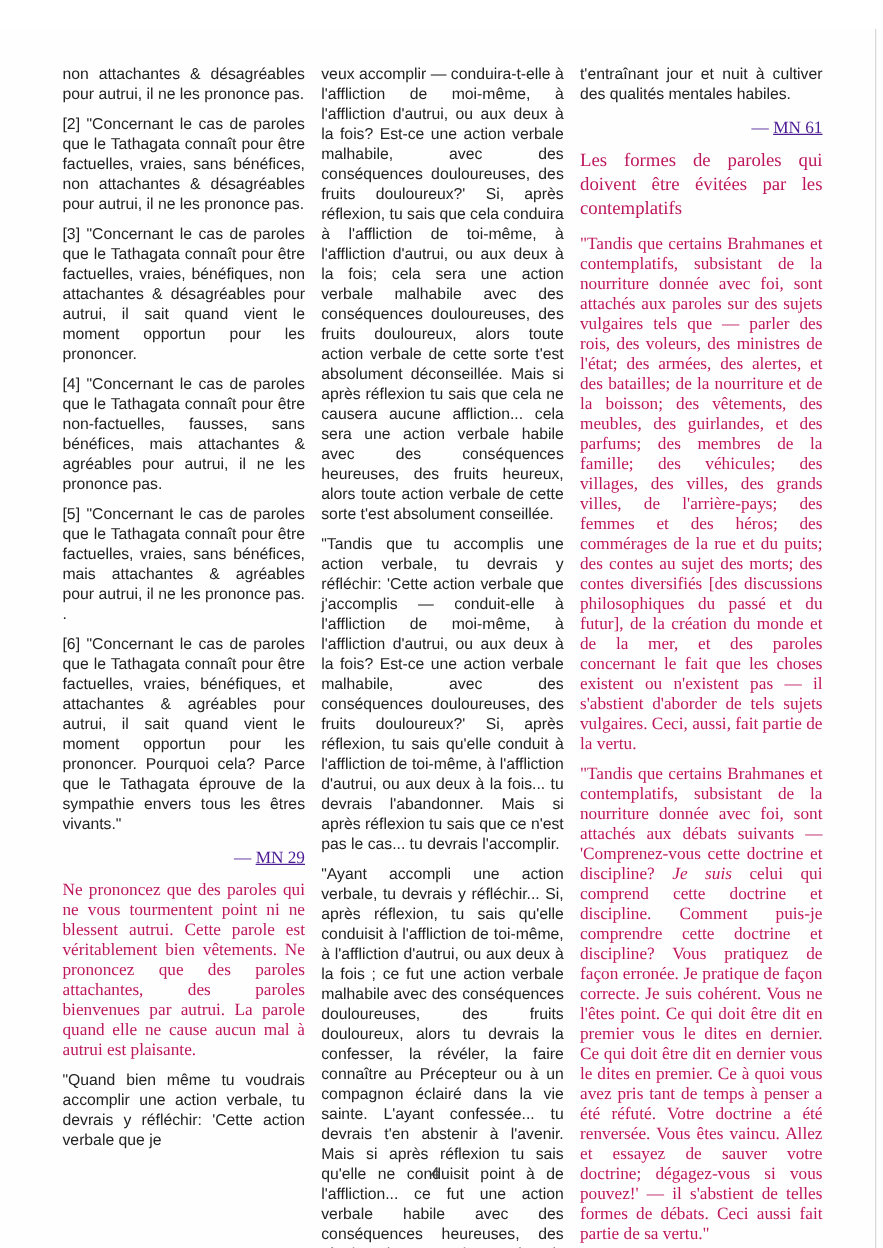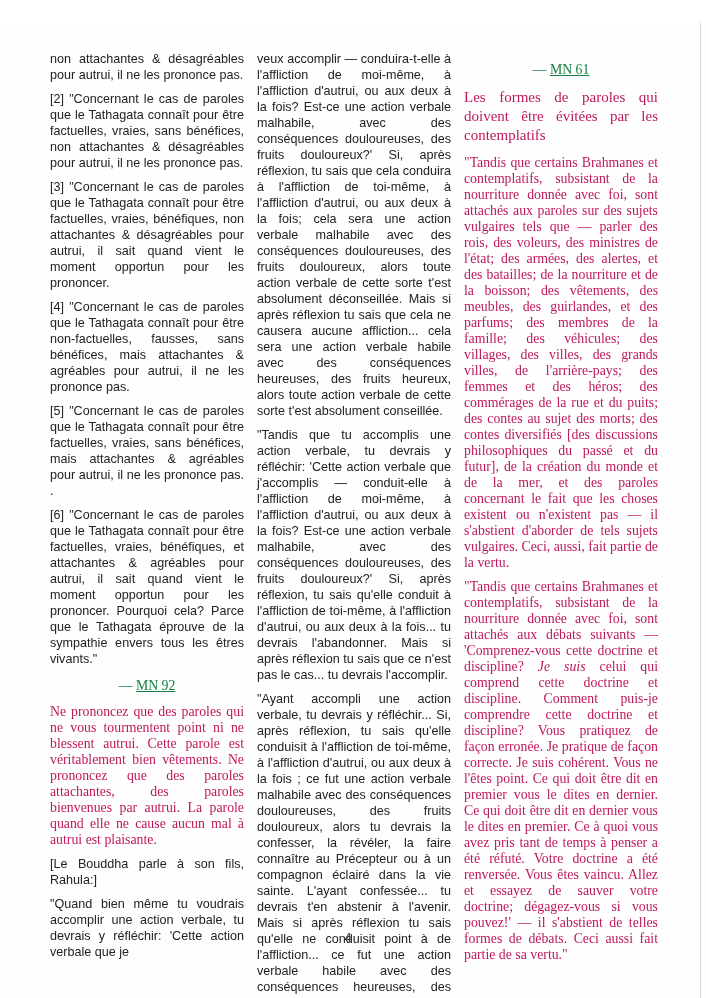--- a/index.html
+++ b/index.html
@@ -55,22 +55,22 @@
   p.heading {
     font-size: 15px;
     line-height: 19px;
     margin: 2px 0 10px 0;
   }
   p.citation {
     font-family: "Liberation Serif", serif;
     font-size: 13.8px;
     line-height: 17px;
     margin: 10px 0 10px 0;
-    text-align: center;
-    color: #15803d;
+    text-align: right;
+    color: #4c1d95;
   }
   p.citation .ref {
     text-decoration: underline;
   }
   .page-number {
     position: absolute;
     top: 908px;
     left: 0;
     width: 696px;
     text-align: center;
@@ -85,31 +85,31 @@
 
 <div class="page">
   <div class="columns">
     <div class="col">
         <p class="sans">non attachantes &amp; désagréables pour autrui, il ne les prononce pas.</p>
         <p class="sans">[2] "Concernant le cas de paroles que le Tathagata connaît pour être factuelles, vraies, sans bénéfices, non attachantes &amp; désagréables pour autrui, il ne les prononce pas.</p>
         <p class="sans">[3] "Concernant le cas de paroles que le Tathagata connaît pour être factuelles, vraies, bénéfiques, non attachantes &amp; désagréables pour autrui, il sait quand vient le moment opportun pour les prononcer.</p>
         <p class="sans">[4] "Concernant le cas de paroles que le Tathagata connaît pour être non-factuelles, fausses, sans bénéfices, mais attachantes &amp; agréables pour autrui, il ne les prononce pas.</p>
         <p class="sans">[5] "Concernant le cas de paroles que le Tathagata connaît pour être factuelles, vraies, sans bénéfices, mais attachantes &amp; agréables pour autrui, il ne les prononce pas. .</p>
         <p class="sans">[6] "Concernant le cas de paroles que le Tathagata connaît pour être factuelles, vraies, bénéfiques, et attachantes &amp; agréables pour autrui, il sait quand vient le moment opportun pour les prononcer. Pourquoi cela? Parce que le Tathagata éprouve de la sympathie envers tous les êtres vivants."</p>
-        <p class="citation"><span>— </span><span class="ref">MN 92</span></p>
+        <p class="citation"><span>— </span><span class="ref">MN 29</span></p>
         <p class="serif">Ne prononcez que des paroles qui ne vous tourmentent point ni ne blessent autrui. Cette parole est véritablement bien vêtements. Ne prononcez que des paroles attachantes, des paroles bienvenues par autrui. La parole quand elle ne cause aucun mal à autrui est plaisante.</p>
-        <p class="sans">[Le Bouddha parle à son fils, Rahula:]</p>
         <p class="sans">"Quand bien même tu voudrais accomplir une action verbale, tu devrais y réfléchir: 'Cette action verbale que je</p>
       </div>
     <div class="col">
         <p class="sans">veux accomplir — conduira-t-elle à l'affliction de moi-même, à l'affliction d'autrui, ou aux deux à la fois? Est-ce une action verbale malhabile, avec des conséquences douloureuses, des fruits douloureux?' Si, après réflexion, tu sais que cela conduira à l'affliction de toi-même, à l'affliction d'autrui, ou aux deux à la fois; cela sera une action verbale malhabile avec des conséquences douloureuses, des fruits douloureux, alors toute action verbale de cette sorte t'est absolument déconseillée. Mais si après réflexion tu sais que cela ne causera aucune affliction... cela sera une action verbale habile avec des conséquences heureuses, des fruits heureux, alors toute action verbale de cette sorte t'est absolument conseillée.</p>
         <p class="sans">"Tandis que tu accomplis une action verbale, tu devrais y réfléchir: 'Cette action verbale que j'accomplis — conduit-elle à l'affliction de moi-même, à l'affliction d'autrui, ou aux deux à la fois? Est-ce une action verbale malhabile, avec des conséquences douloureuses, des fruits douloureux?' Si, après réflexion, tu sais qu'elle conduit à l'affliction de toi-même, à l'affliction d'autrui, ou aux deux à la fois... tu devrais l'abandonner. Mais si après réflexion tu sais que ce n'est pas le cas... tu devrais l'accomplir.</p>
         <p class="sans">"Ayant accompli une action verbale, tu devrais y réfléchir... Si, après réflexion, tu sais qu'elle conduisit à l'affliction de toi-même, à l'affliction d'autrui, ou aux deux à la fois ; ce fut une action verbale malhabile avec des conséquences douloureuses, des fruits douloureux, alors tu devrais la confesser, la révéler, la faire connaître au Précepteur ou à un compagnon éclairé dans la vie sainte. L'ayant confessée... tu devrais t'en abstenir à l'avenir. Mais si après réflexion tu sais qu'elle ne conduisit point à de l'affliction... ce fut une action verbale habile avec des conséquences heureuses, des résultats heureux, alors tu devrais demeurer mentalement revigoré et joyeux,</p>
       </div>
     <div class="col">
+        <p class="sans">t'entraînant jour et nuit à cultiver des qualités mentales habiles.</p>
         <p class="citation"><span>— </span><span class="ref">MN 61</span></p>
         <p class="heading serif">Les formes de paroles qui doivent être évitées par les contemplatifs</p>
         <p class="serif">"Tandis que certains Brahmanes et contemplatifs, subsistant de la nourriture donnée avec foi, sont attachés aux paroles sur des sujets vulgaires tels que — parler des rois, des voleurs, des ministres de l'état; des armées, des alertes, et des batailles; de la nourriture et de la boisson; des vêtements, des meubles, des guirlandes, et des parfums; des membres de la famille; des véhicules; des villages, des villes, des grands villes, de l'arrière-pays; des femmes et des héros; des commérages de la rue et du puits; des contes au sujet des morts; des contes diversifiés [des discussions philosophiques du passé et du futur], de la création du monde et de la mer, et des paroles concernant le fait que les choses existent ou n'existent pas — il s'abstient d'aborder de tels sujets vulgaires. Ceci, aussi, fait partie de la vertu.</p>
         <p class="serif"><span>"Tandis que certains Brahmanes et contemplatifs, subsistant de la nourriture donnée avec foi, sont attachés aux débats suivants — 'Comprenez-vous cette doctrine et discipline? </span><em>Je suis</em><span> celui qui comprend cette doctrine et discipline. Comment puis-je comprendre cette doctrine et discipline? Vous pratiquez de façon erronée. Je pratique de façon correcte. Je suis cohérent. Vous ne l'êtes point. Ce qui doit être dit en premier vous le dites en dernier. Ce qui doit être dit en dernier vous le dites en premier. Ce à quoi vous avez pris tant de temps à penser a été réfuté. Votre doctrine a été renversée. Vous êtes vaincu. Allez et essayez de sauver votre doctrine; dégagez-vous si vous pouvez!' — il s'abstient de telles formes de débats. Ceci aussi fait partie de sa vertu."</span></p>
       </div>
   </div>
   <div class="page-number">4</div>
   <div class="edge-line"></div>
 </div>
 

